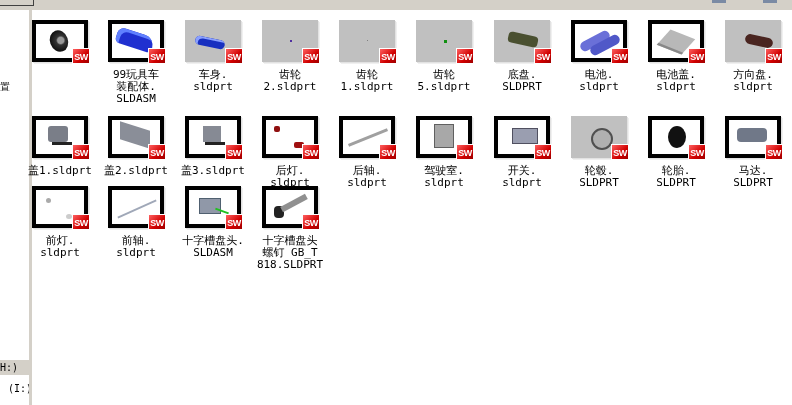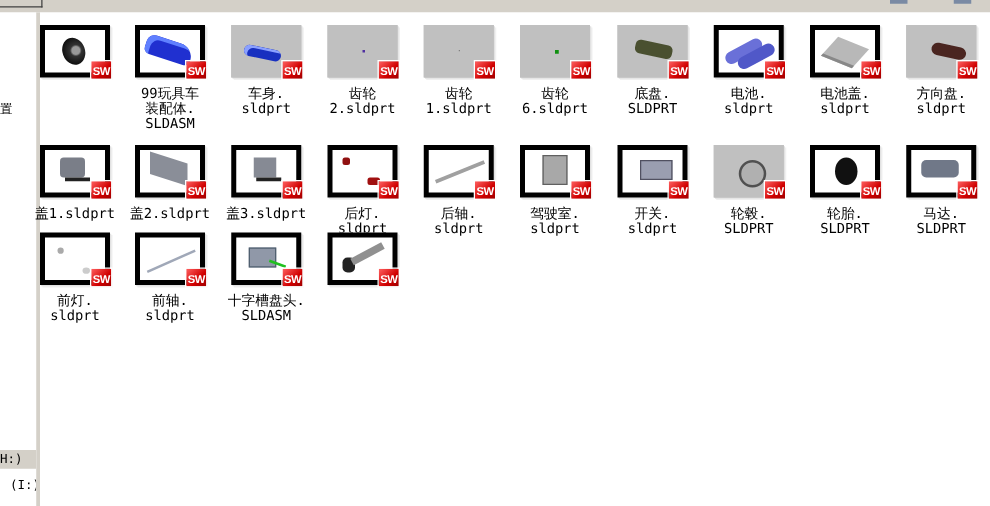--- a/index.html
+++ b/index.html
@@ -112,21 +112,21 @@
         <div class="shape" style="left:24px;top:16px;width:1px;height:1px;background:#808080;"></div>
         <div class="sw">SW</div>
       </div>
       <div class="label"><div>齿轮</div><div>1.sldprt</div></div>
     </div>
     <div class="item" style="left: 374px; top: 10px;">
       <div class="thumb grey">
         <div class="shape" style="left:24px;top:16px;width:3px;height:3px;background:#109010;"></div>
         <div class="sw">SW</div>
       </div>
-      <div class="label"><div>齿轮</div><div>6.sldprt</div></div>
+      <div class="label"><div>齿轮</div><div>5.sldprt</div></div>
     </div>
     <div class="item" style="left: 452px; top: 10px;">
       <div class="thumb grey">
         <div class="shape" style="left:10px;top:10px;width:30px;height:11px;border-radius:4px;background:#4a5030;transform:rotate(12deg);"></div>
         <div class="sw">SW</div>
       </div>
       <div class="label"><div>底盘.</div><div>SLDPRT</div></div>
     </div>
     <div class="item" style="left: 529px; top: 10px;">
       <div class="thumb">
@@ -245,14 +245,15 @@
         <div class="sw">SW</div>
       </div>
       <div class="label"><div>十字槽盘头.</div><div>SLDASM</div></div>
     </div>
     <div class="item" style="left: 220px; top: 176px;">
       <div class="thumb">
         <div class="shape" style="left:8px;top:16px;width:10px;height:12px;background:#222;border-radius:4px;"></div>
         <div class="shape" style="left:14px;top:10px;width:28px;height:6px;background:#909090;transform:rotate(-28deg);"></div>
         <div class="sw">SW</div>
       </div>
+      <div class="label"><div>十字槽盘头</div><div>螺钉 GB_T</div><div>818.SLDPRT</div></div>
     </div>
   </div>
 
 </body></html>

